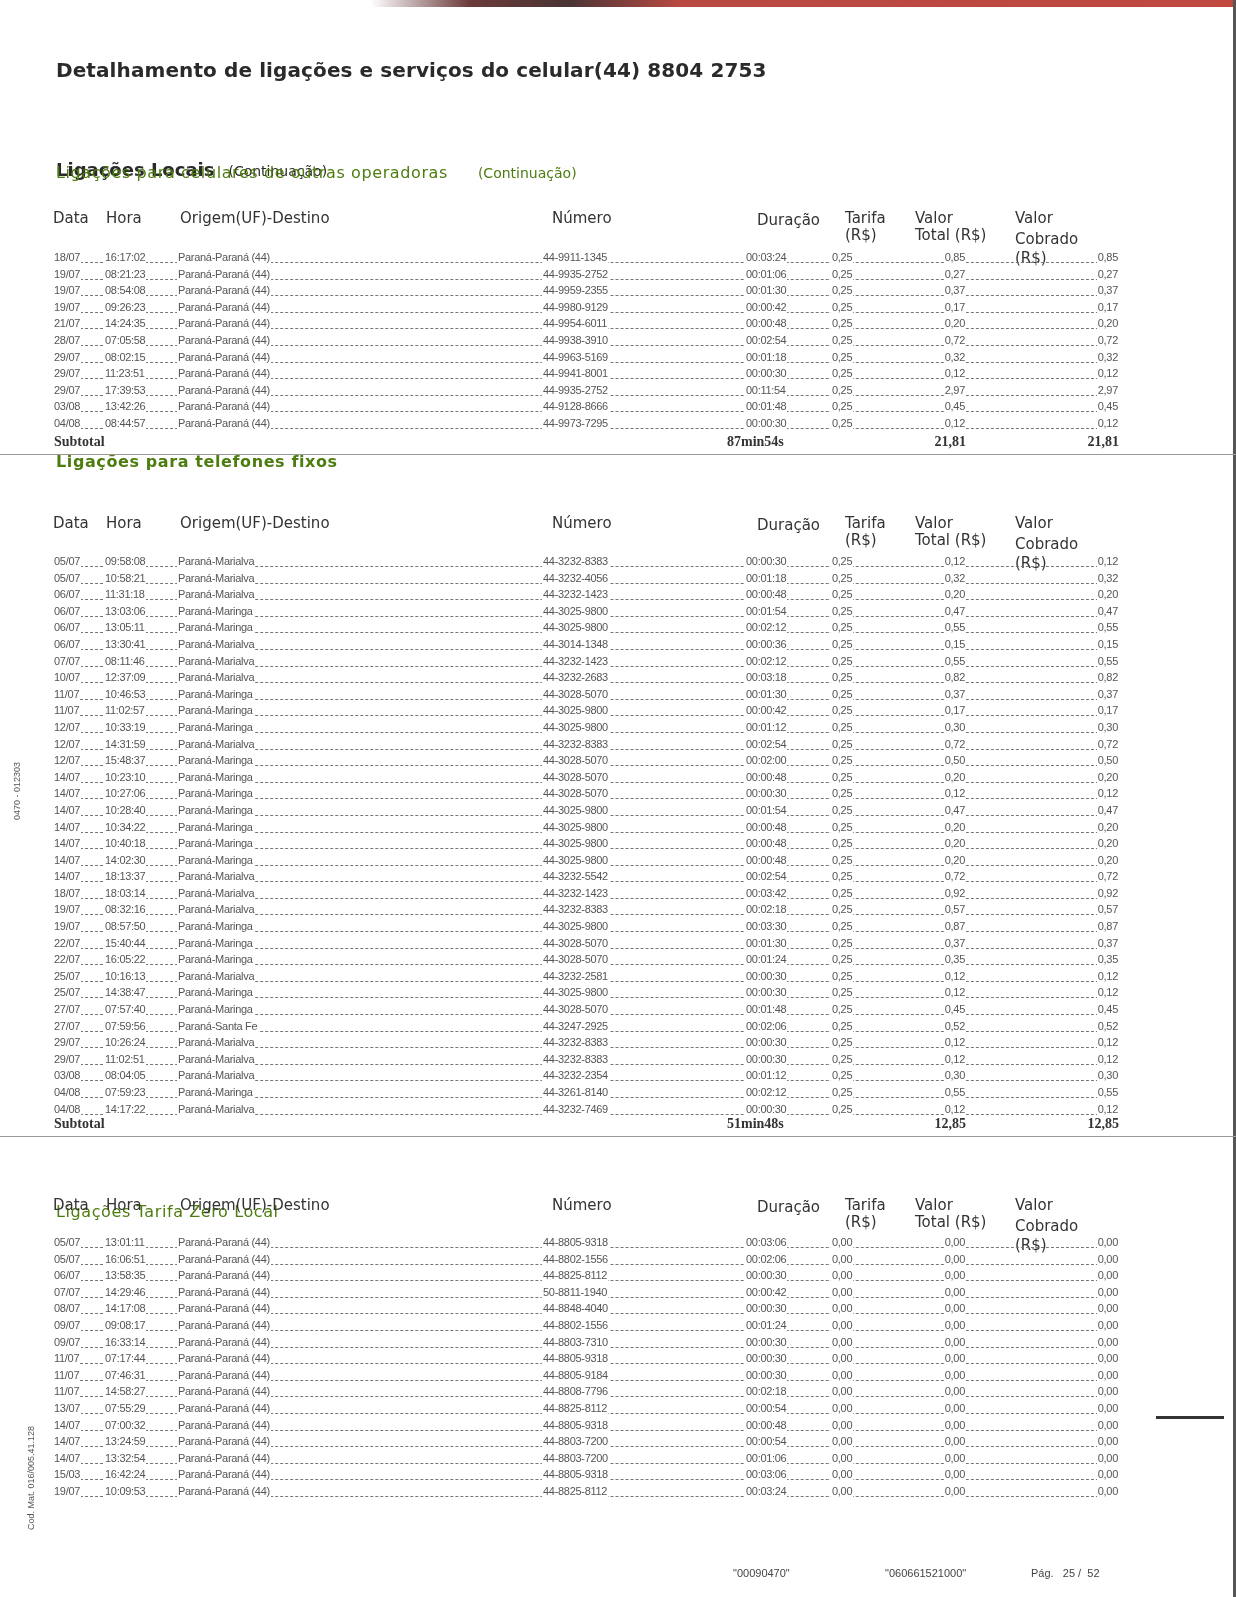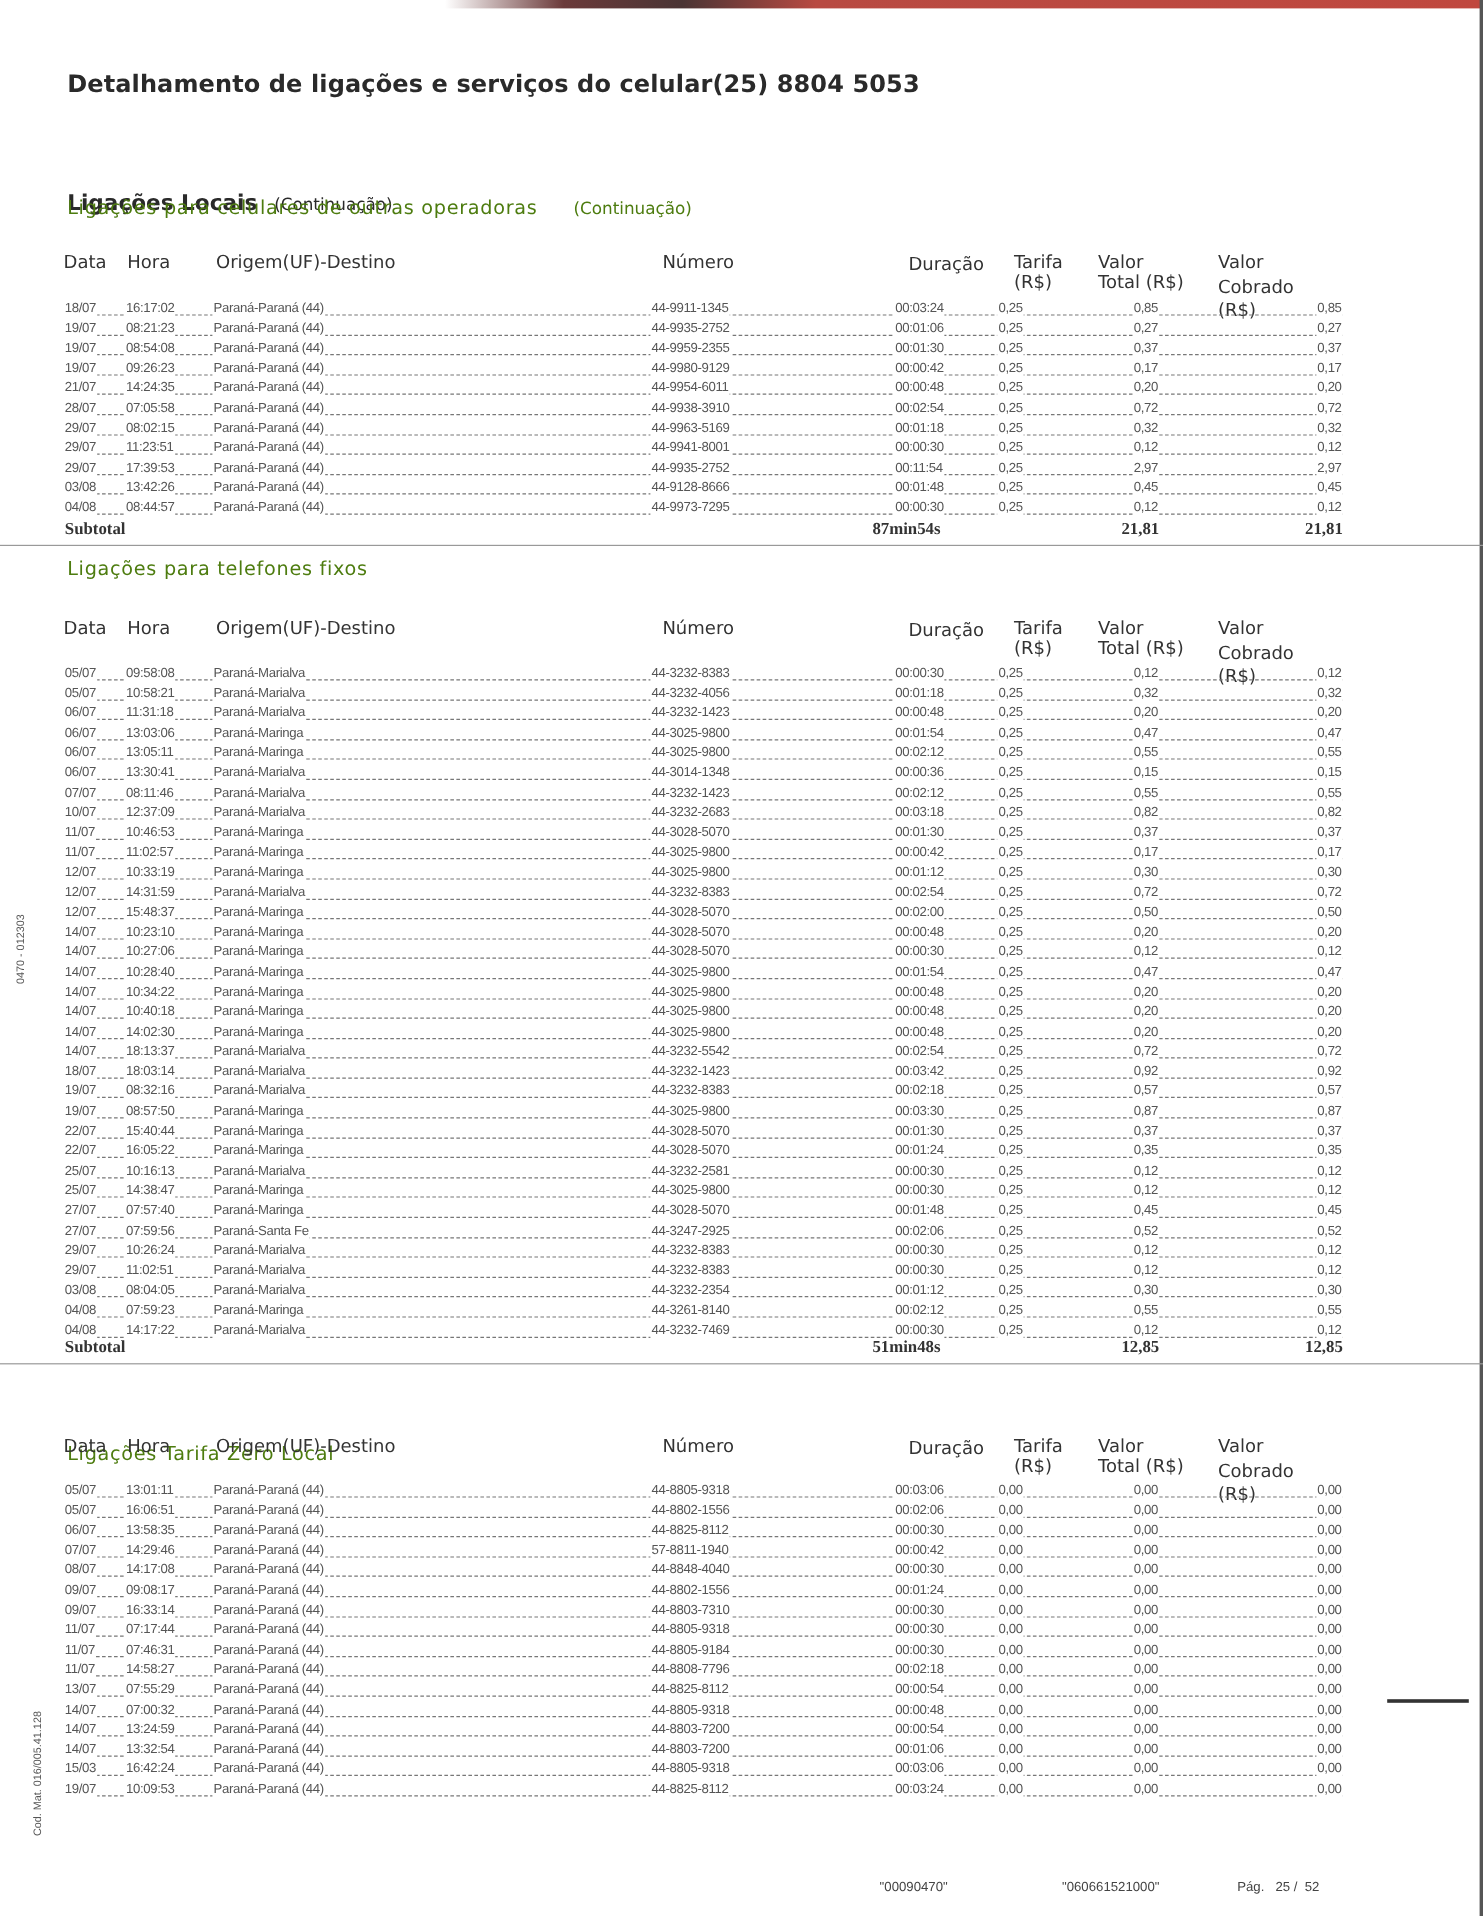--- a/index.html
+++ b/index.html
@@ -35,21 +35,21 @@
 </head>
 <body>
 
 <div class="topbar"></div>
 <div class="rightedge"></div>
 <div class="rightmark"></div>
 
 <div class="vtext" style="left:12px; top:820px;">0470 - 012303</div>
 <div class="vtext" style="left:26px; top:1530px;">Cod. Mat. 016/005.41.128</div>
 
-<div class="title">Detalhamento de ligações e serviços do celular(25) 8804 5053</div>
+<div class="title">Detalhamento de ligações e serviços do celular(44) 8804 2753</div>
 
 <div class="h2" style="top:115px;">
   <span>Ligações Locais</span><span class="cont">(Continuação)</span>
 </div>
 
 <div class="h3" style="top:163px;">
   <span>Ligações para celulares de outras operadoras</span><span class="cont">(Continuação)</span>
 </div>
 <div class="hdr" style="top:209px;">
     <span style="left: 53px; top: 0px;">Data</span>
@@ -176,21 +176,21 @@
       <span class="c-cob">0,12</span>
     </div>
   </div>
 <div class="sub" style="top:432px;">
     <span style="left:54px">Subtotal</span>
     <span style="left:727px">87min54s</span>
     <span style="right:270px">21,81</span>
     <span style="right:117px">21,81</span>
   </div>
 
-<div class="h3" style="top:464px;">
+<div class="h3" style="top:452px;font-weight:bold;">
   <span>Ligações para telefones fixos</span>
 </div>
 <div class="hdr" style="top:514px;">
     <span style="left: 53px; top: 0px;">Data</span>
     <span style="left: 106px; top: 0px;">Hora</span>
     <span style="left: 180px; top: 0px;">Origem(UF)-Destino</span>
     <span style="left: 552px; top: 0px;">Número</span>
     <span style="left: 757px; top: 2px;">Duração</span>
     <span style="left: 845px; top: 0px;">Tarifa</span>
     <span style="left: 845px; top: 17px;">(R$)</span>
@@ -592,21 +592,21 @@
       <span class="c-num">44-8825-8112</span>
       <span class="c-dur">00:00:30</span>
       <span class="c-tar">0,00</span>
       <span class="c-tot">0,00</span>
       <span class="c-cob">0,00</span>
     </div>
     <div class="row">
       <span class="c-date">07/07</span>
       <span class="c-hora">14:29:46</span>
       <span class="c-orig">Paraná-Paraná (44)</span>
-      <span class="c-num">57-8811-1940</span>
+      <span class="c-num">50-8811-1940</span>
       <span class="c-dur">00:00:42</span>
       <span class="c-tar">0,00</span>
       <span class="c-tot">0,00</span>
       <span class="c-cob">0,00</span>
     </div>
     <div class="row">
       <span class="c-date">08/07</span>
       <span class="c-hora">14:17:08</span>
       <span class="c-orig">Paraná-Paraná (44)</span>
       <span class="c-num">44-8848-4040</span>

